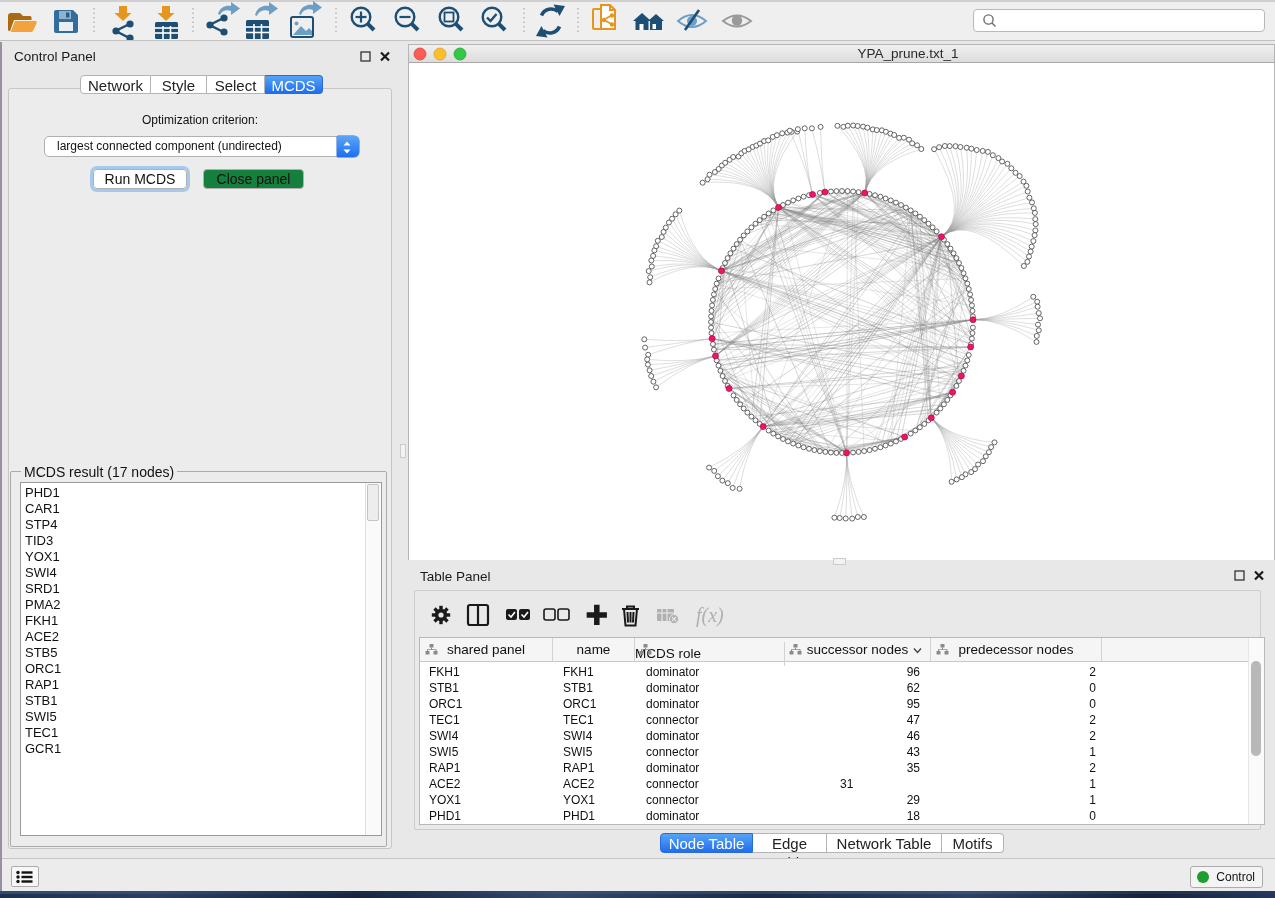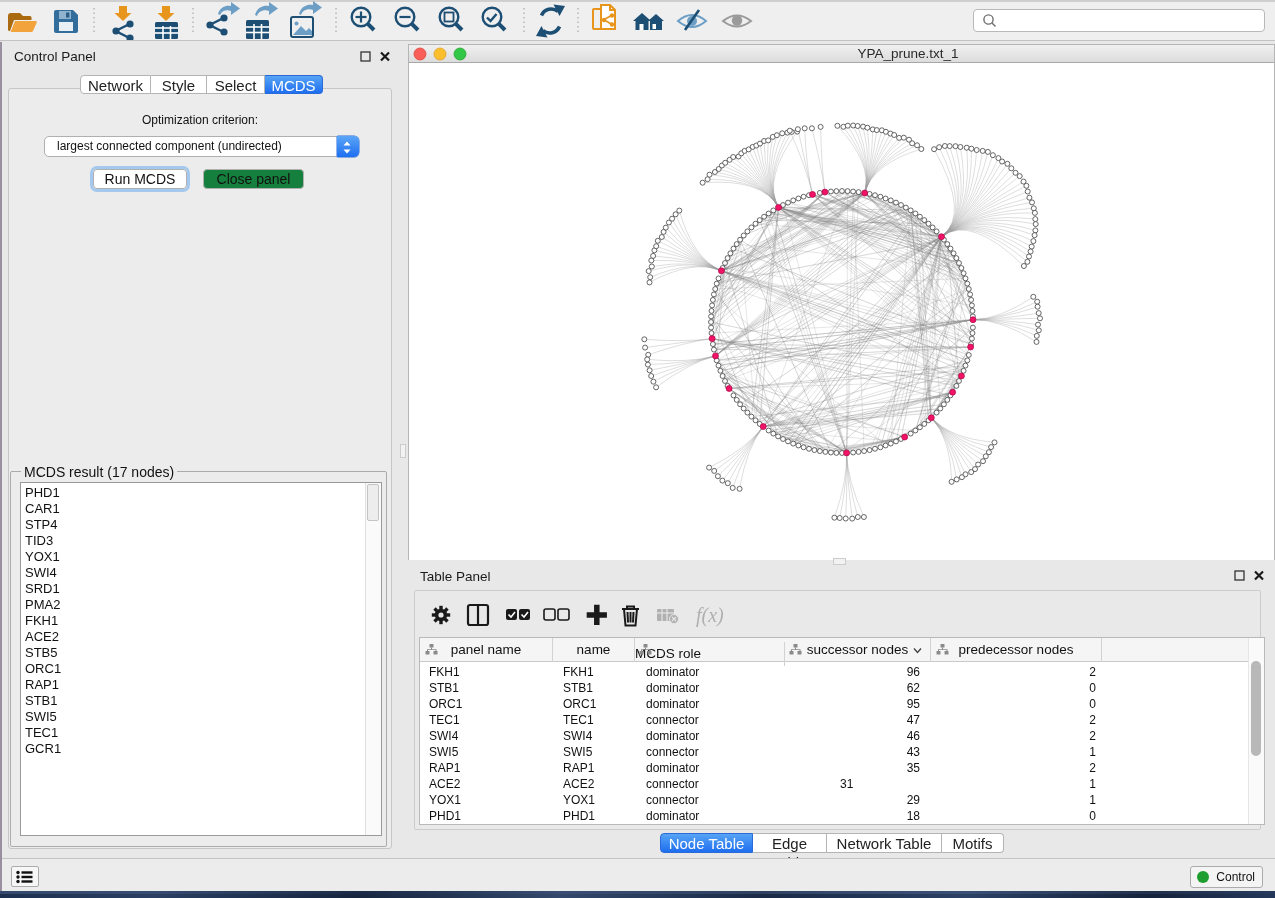--- a/index.html
+++ b/index.html
@@ -549,21 +549,21 @@
       <line x1="243" y1="9" x2="243" y2="21"></line>
     </g>
     <circle cx="250" cy="19" r="4.5" fill="#b0b0b0" stroke="#e6e6e6" stroke-width="1"></circle>
     <path d="M248 17l4 4M252 17l-4 4" stroke="#e6e6e6" stroke-width="1.2"></path>
     <text x="272" y="22" font-family="Liberation Serif, serif" font-style="italic" font-size="20" fill="#b0b0b0">f(x)</text>
   </svg>
 
 <div class="abs" style="left:419px;top:637px;width:846px;height:188px;background:#fff;border:1px solid #b9b9b9"></div>
 
 <div class="abs" style="left:420px;top:638px;width:844px;height:24px;background:#f5f5f5;border-bottom:1px solid #c9c9c9;font-size:13.5px;color:#111">
-<div style="position:absolute;left:0;top:0;width:133px;height:24px;border-right:1px solid #d2d2d2;text-align:center;line-height:24px">panel name</div>
+<div style="position:absolute;left:0;top:0;width:133px;height:24px;border-right:1px solid #d2d2d2;text-align:center;line-height:24px">shared panel</div>
 <div style="position:absolute;left:133px;top:0;width:82px;height:24px;border-right:1px solid #d2d2d2;text-align:center;line-height:24px">name</div>
 <div style="position:absolute;left:215px;top:4px;width:150px;height:24px;border-right:1px solid #d2d2d2;text-align:left;line-height:24px">MCDS role</div>
 <div style="position:absolute;left:365px;top:0;width:146px;height:24px;border-right:1px solid #d2d2d2;text-align:center;line-height:24px">successor nodes<svg width="9" height="7" style="position:absolute;right:8px;top:9px">
         <path d="M1 1.5l3.5 4 3.5-4" fill="none" stroke="#444" stroke-width="1.4"></path>
       </svg></div>
 <div style="position:absolute;left:511px;top:0;width:171px;height:24px;border-right:1px solid #d2d2d2;text-align:center;line-height:24px">predecessor nodes</div>
 </div>
 <svg width="14" height="13" style="position:absolute;left:425px;top:643px">
     <g fill="#8a8a8a">
       <rect x="4.5" y="1" width="4" height="3.4" rx="0.5"></rect>

